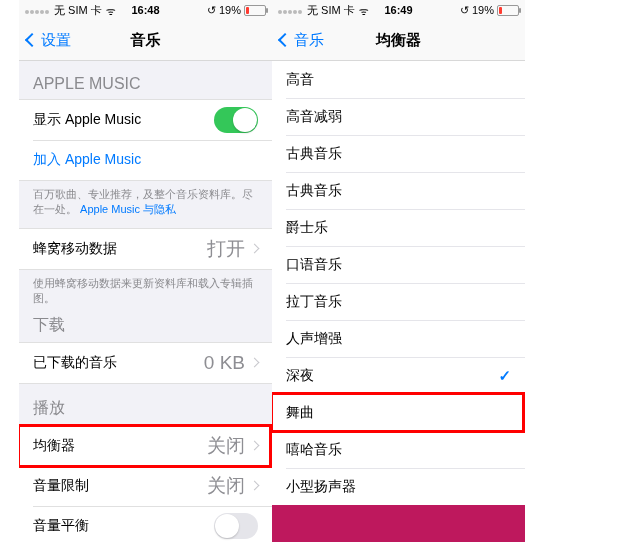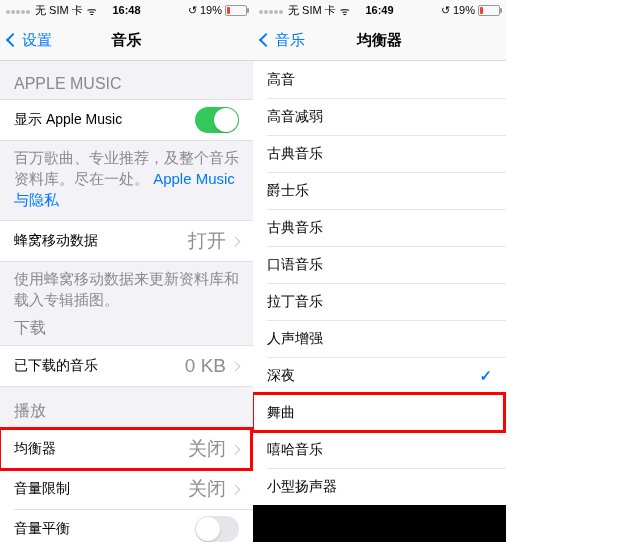--- a/index.html
+++ b/index.html
@@ -10,30 +10,31 @@
     font-size: 13px;
     color: #000;
     width: 622px;
     height: 542px;
     overflow: hidden;
   }
   .screens {
     display: flex;
     width: 506px;
     height: 542px;
+    padding-left: 19px;
   }
   .screen {
     width: 311px;
     background: #f2f2f7;
     display: flex;
     flex-direction: column;
     overflow: hidden;
     position: relative;
   }
-  .screen-right .list { background:#000000; }
+  .screen-right .list { background:#be185d; }
   
   .status-bar {
     height: 20px;
     background: #f9f9f9;
     display: flex;
     align-items: center;
     padding: 0 6px;
     font-size: 11px;
     justify-content: space-between;
     position: relative;
@@ -87,21 +88,21 @@
   .chev-right{
     display:inline-block;width:6px;height:6px;border-right:1.5px solid #c7c7cc;border-top:1.5px solid #c7c7cc;transform:rotate(45deg);
   }
   
   .scroll { flex:1; overflow:hidden; }
   .group-header{
     font-size:16px; color:#8a8a8e; text-transform:uppercase;
     padding: 14px 14px 6px 14px;
   }
   .group-footer{
-    font-size:15px; color:#8a8a8e; padding:6px 14px 4px 14px; line-height:1.4;
+    font-size:11px; color:#8a8a8e; padding:6px 14px 4px 14px; line-height:1.4;
   }
   .footer-link{color:#007aff;}
   .cell-group{
     background:#fff;
     border-top:1px solid #e0e0e0;
     border-bottom:1px solid #e0e0e0;
   }
   .cell{
     min-height:40px;
     padding:0 14px;
@@ -175,20 +176,23 @@
     <div class="scroll">
 
       <div class="group-header">APPLE MUSIC</div>
       <div class="cell-group">
         <div class="cell">
           <span class="cell-label">显示 Apple Music</span>
           <span class="switch on">
               <span class="knob"></span>
             </span>
         </div>
+        <div class="cell link-cell">
+          <span class="cell-label">加入 Apple Music</span>
+        </div>
       </div>
       <div class="group-footer">
         <span>百万歌曲、专业推荐，及整个音乐资料库。尽在一处。</span>
         <span class="footer-link">Apple Music 与隐私</span>
       </div>
 
       <div class="cell-group" style="margin-top:6px;">
         <div class="cell">
           <span class="cell-label">蜂窝移动数据</span>
           <span class="cell-detail">
@@ -270,24 +274,24 @@
     <div class="row">
           <span>高音</span>
         </div>
         <div class="row">
           <span>高音减弱</span>
         </div>
         <div class="row">
           <span>古典音乐</span>
         </div>
         <div class="row">
+          <span>古典音乐</span>
+        </div>
+        <div class="row">
           <span>爵士乐</span>
-        </div>
-        <div class="row">
-          <span>古典音乐</span>
         </div>
         <div class="row">
           <span>口语音乐</span>
         </div>
         <div class="row">
           <span>拉丁音乐</span>
         </div>
         <div class="row">
           <span>人声增强</span>
         </div>

